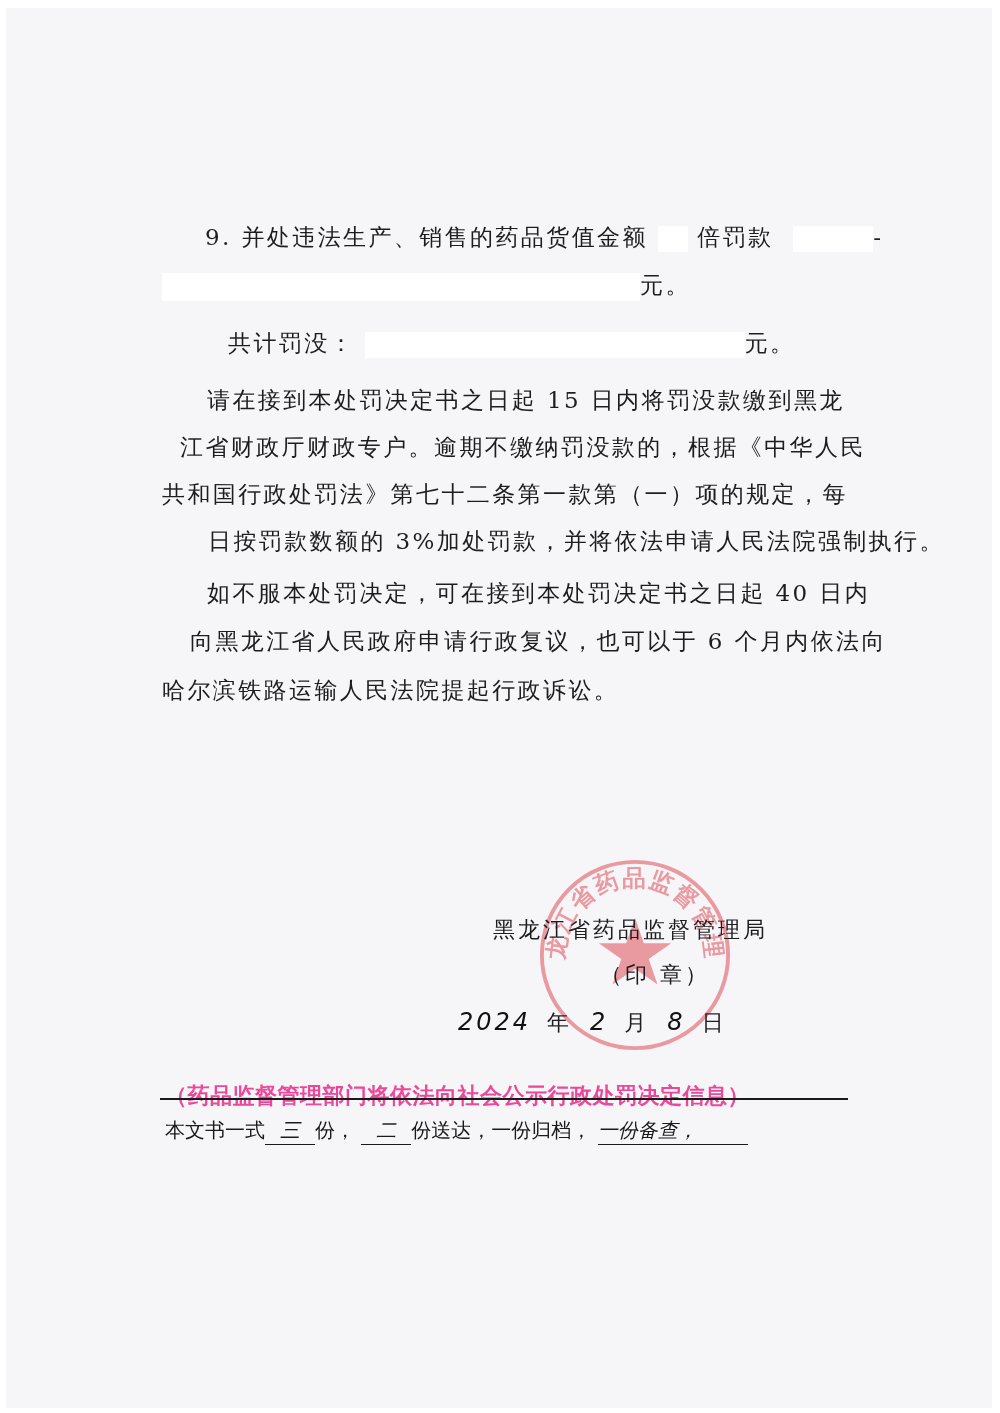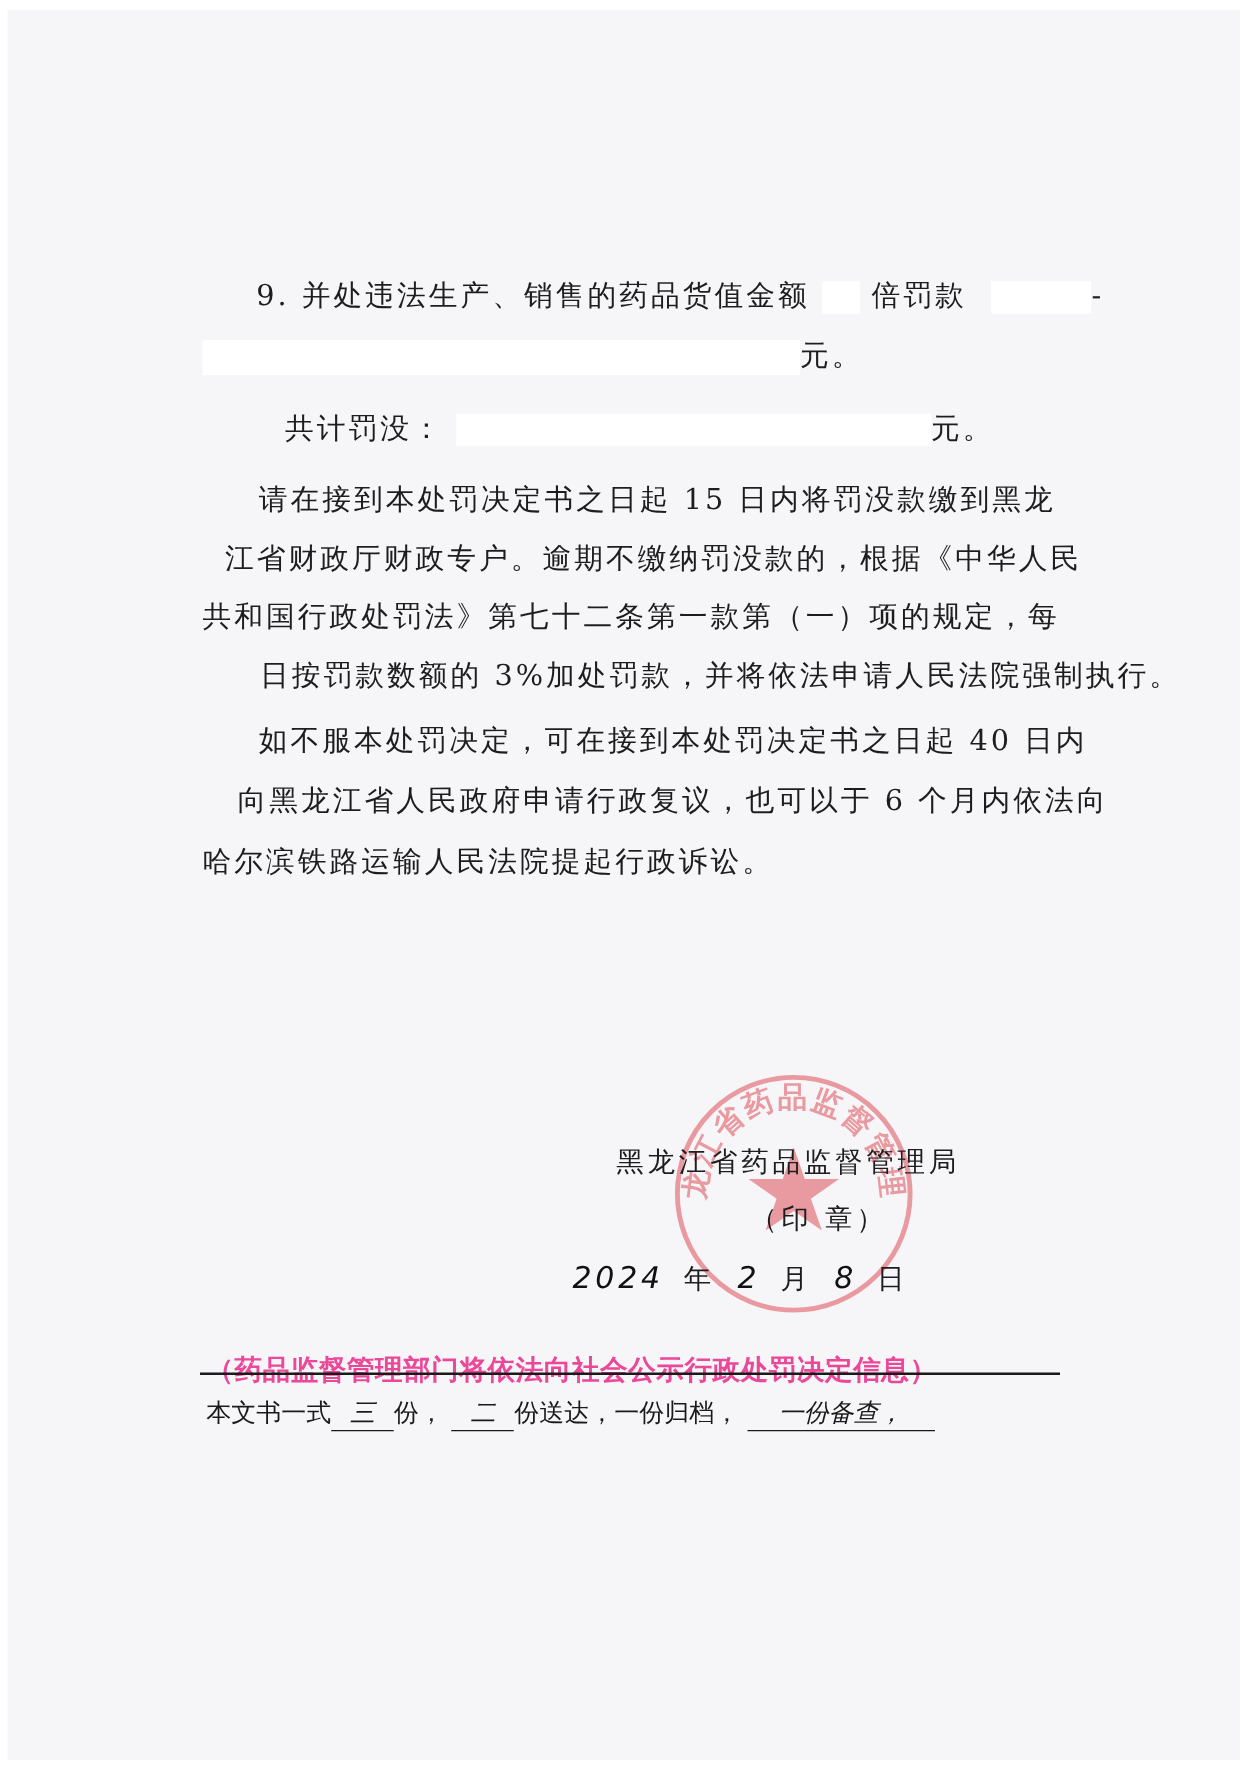--- a/index.html
+++ b/index.html
@@ -125,14 +125,14 @@
   <span class="hand" style="margin-left:8px;">8</span>
   <span style="margin-left:6px;">日</span>
 </div>
 
 <div class="notice">（药品监督管理部门将依法向社会公示行政处罚决定信息）</div>
 <div class="rule"></div>
 
 <div class="copies">
   <span>本文书一式</span><span class="blank" style="width:50px;">三</span><span>份，</span>
   <span class="blank" style="width:50px;">二</span><span>份送达，一份归档，</span>
-  <span class="blank" style="width:150px; text-align:center;"><span>一份备查</span><span>，</span></span>
+  <span class="blank" style="width:150px; text-align:left;"><span>一份备查</span><span>，</span></span>
 </div>
 
 </body></html>

